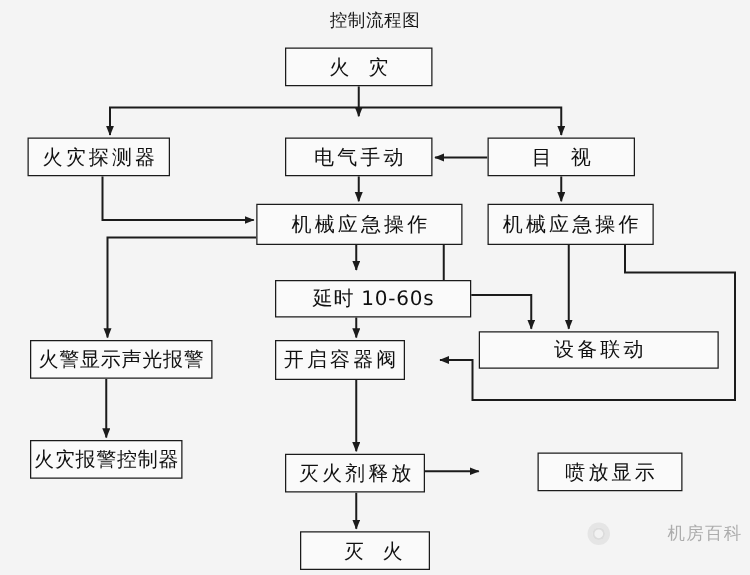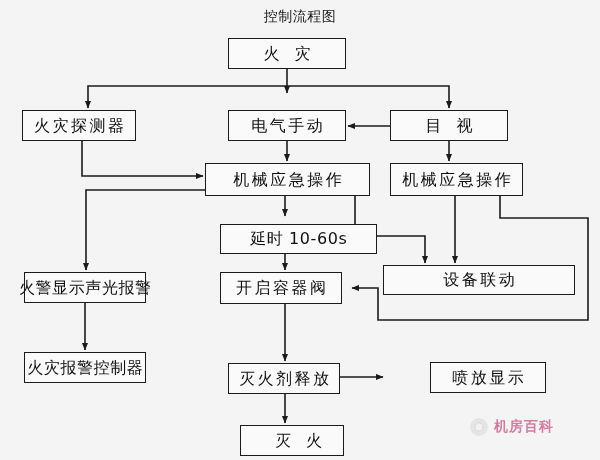--- a/index.html
+++ b/index.html
@@ -47,22 +47,23 @@
     position:relative;
     display:block;
   }
   .wm-logo::before{
     content:"";position:absolute;left:4px;top:4px;
     width:10px;height:10px;border-radius:50%;
     background:#f2f2f2;
     box-shadow:0 0 0 1.5px #c9c9c9 inset;
   }
   .wm-text{
-    font-size:14px;color:#be185d;letter-spacing:1px;
-    font-weight:700;
+    font-size:14px;color:#737373;letter-spacing:1px;
+    font-weight:400;
+    margin-left:40px;
   }
 </style>
 </head>
 <body>
 
 <div class="diagram-title">控制流程图</div>
 
 <svg id="canvas" viewBox="0 0 600 460" xmlns="http://www.w3.org/2000/svg">
   <defs>
     <marker id="arw" markerWidth="9" markerHeight="9" refX="7.4" refY="3.2" orient="auto" markerUnits="userSpaceOnUse">
@@ -108,22 +109,22 @@
 </svg>
 
 <div id="nodes">
     <div class="node wide" style="left: 228px; top: 38px; width: 118px; height: 31px;">火 灾</div>
     <div class="node" style="left: 22px; top: 110px; width: 114px; height: 31px; text-align: right;">火灾探测器</div>
     <div class="node" style="left: 228px; top: 110px; width: 118px; height: 31px;">电气手动</div>
     <div class="node wide" style="left: 390px; top: 110px; width: 118px; height: 31px;">目 视</div>
     <div class="node" style="left: 205px; top: 163px; width: 165px; height: 33px;">机械应急操作</div>
     <div class="node" style="left: 390px; top: 163px; width: 133px; height: 33px;">机械应急操作</div>
     <div class="node tight" style="left: 220px; top: 224px; width: 157px; height: 30px;">延时 10-60s</div>
-    <div class="node tight" style="left: 24px; top: 272px; width: 122px; height: 31px;">火警显示声光报警</div>
-    <div class="node" style="left: 220px; top: 272px; width: 122px; height: 32px;">开启容器阀</div>
+    <div class="node tight" style="left: 24px; top: 272px; width: 146px; height: 31px;">火警显示声光报警</div>
+    <div class="node" style="left: 220px; top: 272px; width: 104px; height: 32px;">开启容器阀</div>
     <div class="node" style="left: 383px; top: 265px; width: 192px; height: 30px;">设备联动</div>
     <div class="node tight" style="left: 24px; top: 352px; width: 122px; height: 31px;">火灾报警控制器</div>
     <div class="node" style="left: 228px; top: 363px; width: 112px; height: 31px;">灭火剂释放</div>
     <div class="node" style="left: 385px; top: 362px; width: 116px; height: 31px; margin-left: 45px;">喷放显示</div>
     <div class="node wide" style="left: 240px; top: 425px; width: 104px; height: 31px; padding-left: 13px;">灭 火</div>
   </div>
 
 <div class="watermark">
   <span class="wm-logo"></span>
   <span class="wm-text">机房百科</span>

